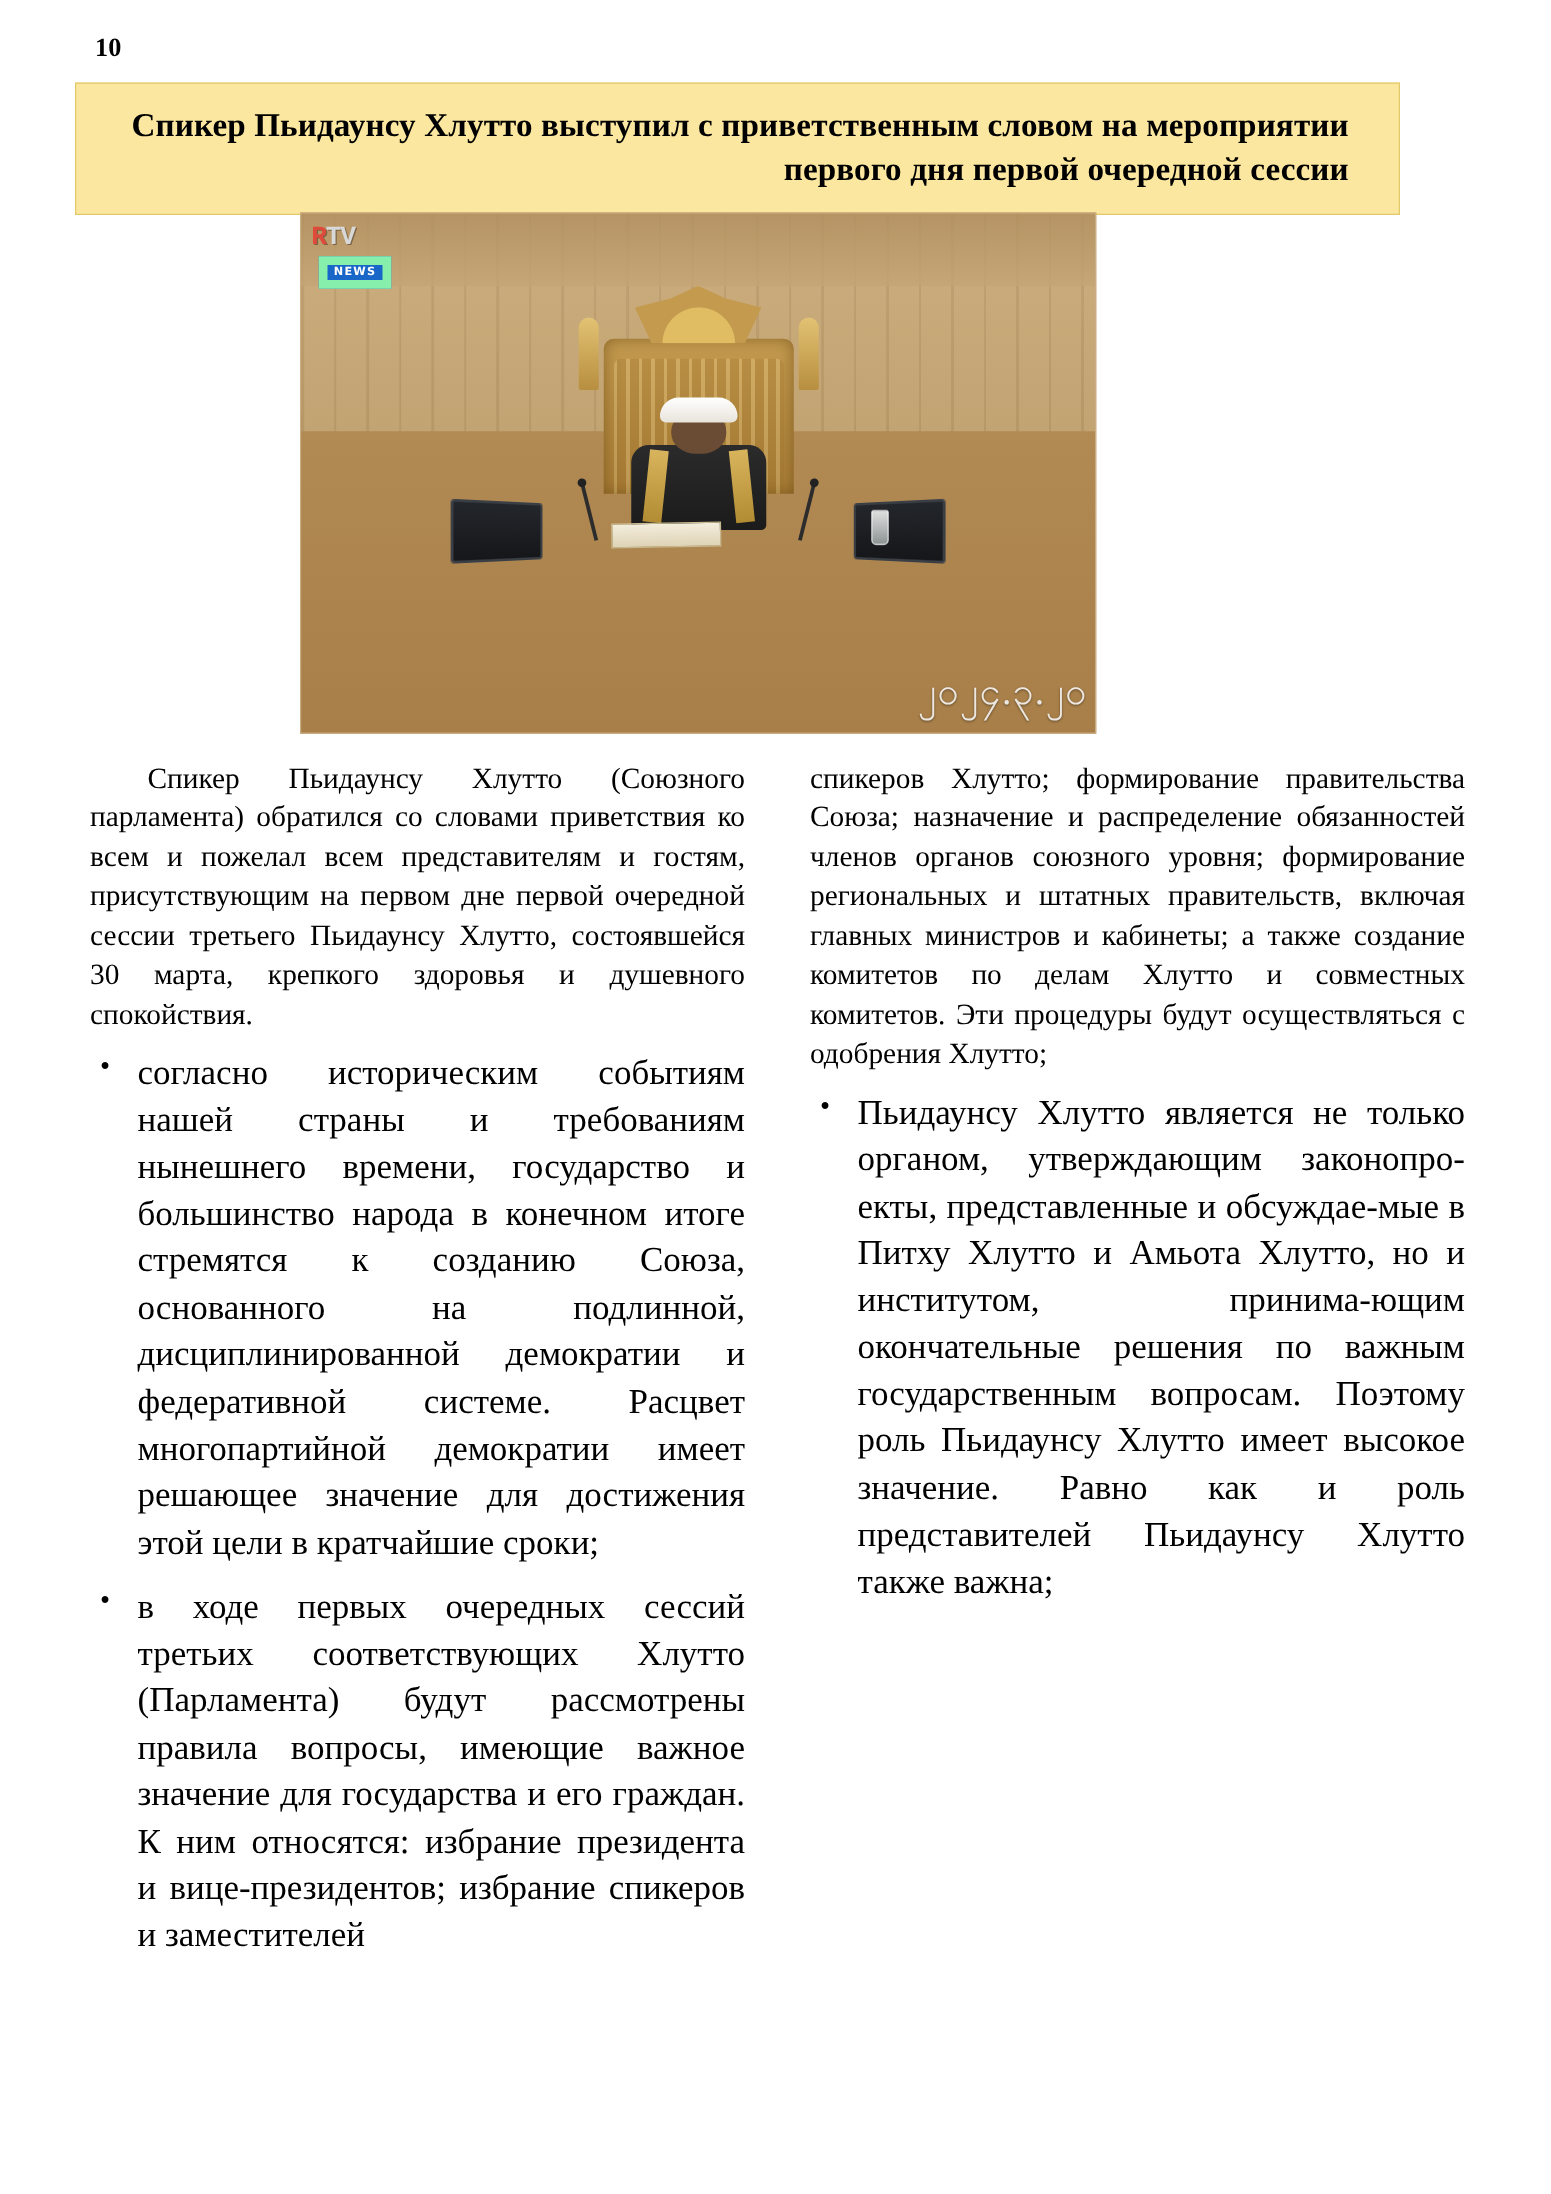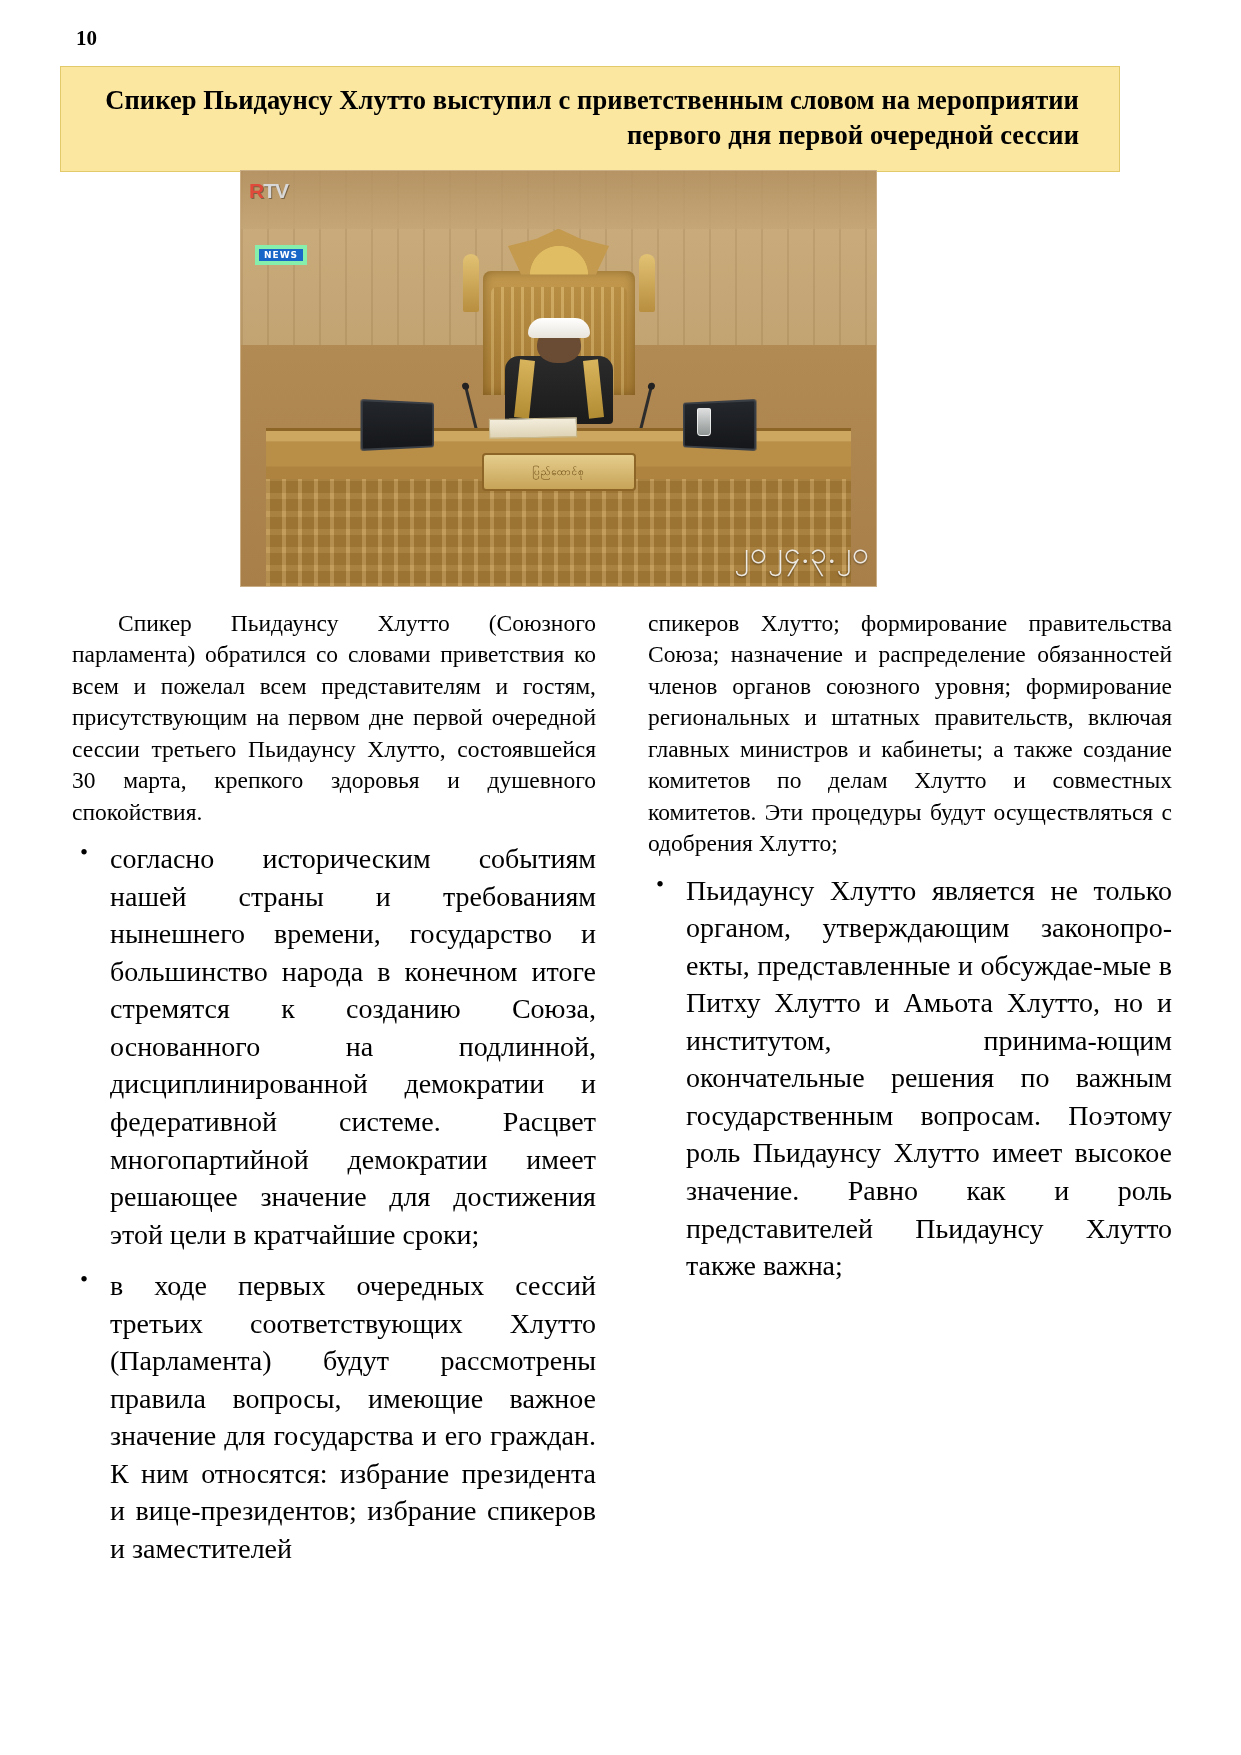--- a/index.html
+++ b/index.html
@@ -241,41 +241,40 @@
   .ph-logo {
     position: absolute;
     left: 8px;
     top: 8px;
     width: 74px;
     height: 46px;
   }
   .ph-logo-top {
     position: absolute;
     left: 0; top: 0;
-    font-family: Liberation Sans, sans-serif;
+    font-family: Liberation Mono, monospace;
     font-weight: bold;
     font-size: 21px;
     color: #d8d8d8;
     letter-spacing: -1px;
     text-shadow: 1px 1px 0 rgba(0,0,0,0.35);
   }
   .ph-logo-top .r { color: #e04a3a; }
   .ph-logo-news {
     position: absolute;
     left: 6px;
     top: 26px;
     background: #1866c8;
     color: #ffffff;
     font-family: "DejaVu Sans", sans-serif;
     font-size: 9px;
     font-weight: bold;
     letter-spacing: 1px;
     padding: 1px 5px;
-    border: 4px solid #86efac;
-    margin-top: 40px;
+    border: 7px solid #86efac;
   }
   .ph-date {
     position: absolute;
     right: 6px;
     bottom: 8px;
     font-family: Liberation Serif, serif;
     font-size: 30px;
     color: rgba(255,255,255,0.85);
     letter-spacing: 1px;
     text-shadow: 0 1px 2px rgba(0,0,0,0.45);
@@ -350,26 +349,20 @@
 
     <div class="ph-person-body"></div>
     <div class="ph-sash-l"></div>
     <div class="ph-sash-r"></div>
     <div class="ph-person-head"></div>
     <div class="ph-person-hat"></div>
 
     <div class="ph-mic-l"></div>
     <div class="ph-mic-r"></div>
 
-    <div class="ph-desk">
-      <div class="ph-desk-carve"></div>
-      <div class="ph-desk-plate">
-        <span>ပြည်ထောင်စု</span>
-      </div>
-    </div>
 
     <div class="ph-laptop-l"></div>
     <div class="ph-laptop-r"></div>
     <div class="ph-papers"></div>
     <div class="ph-glass"></div>
 
     <div class="ph-logo">
       <div class="ph-logo-top"><span class="r">R</span>TV</div>
       <div class="ph-logo-news">NEWS</div>
     </div>

